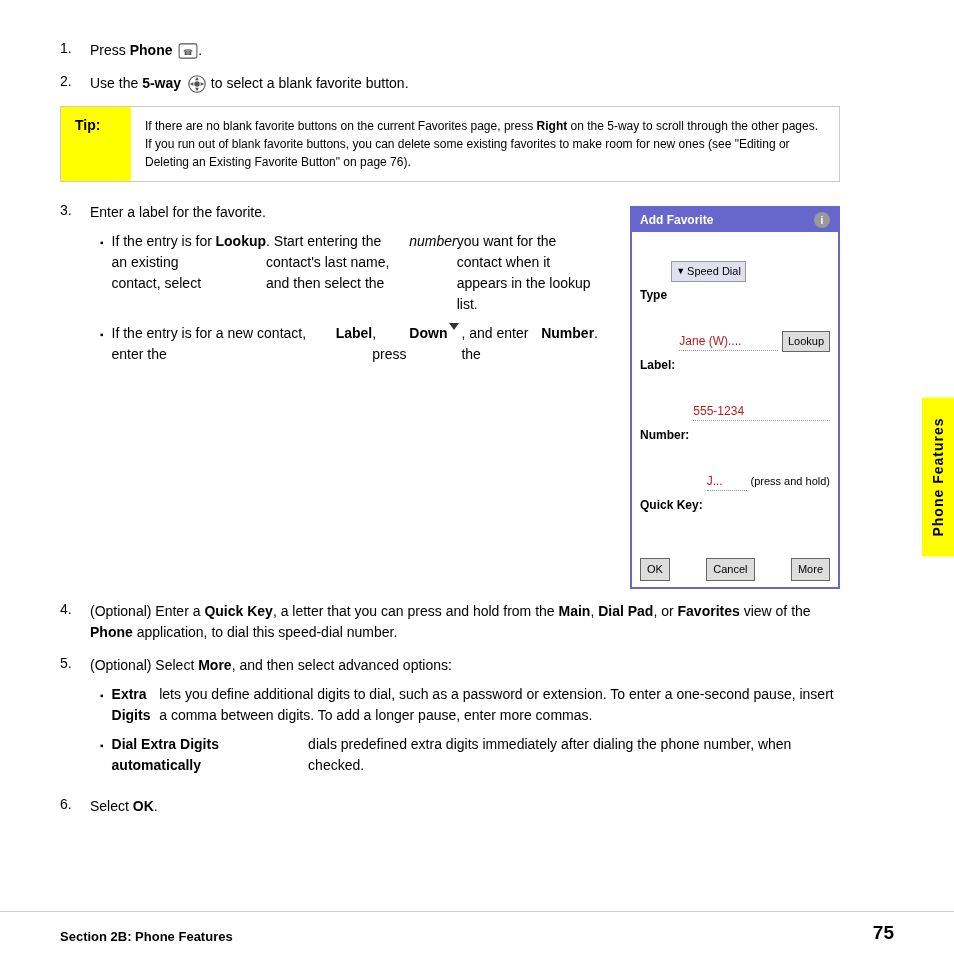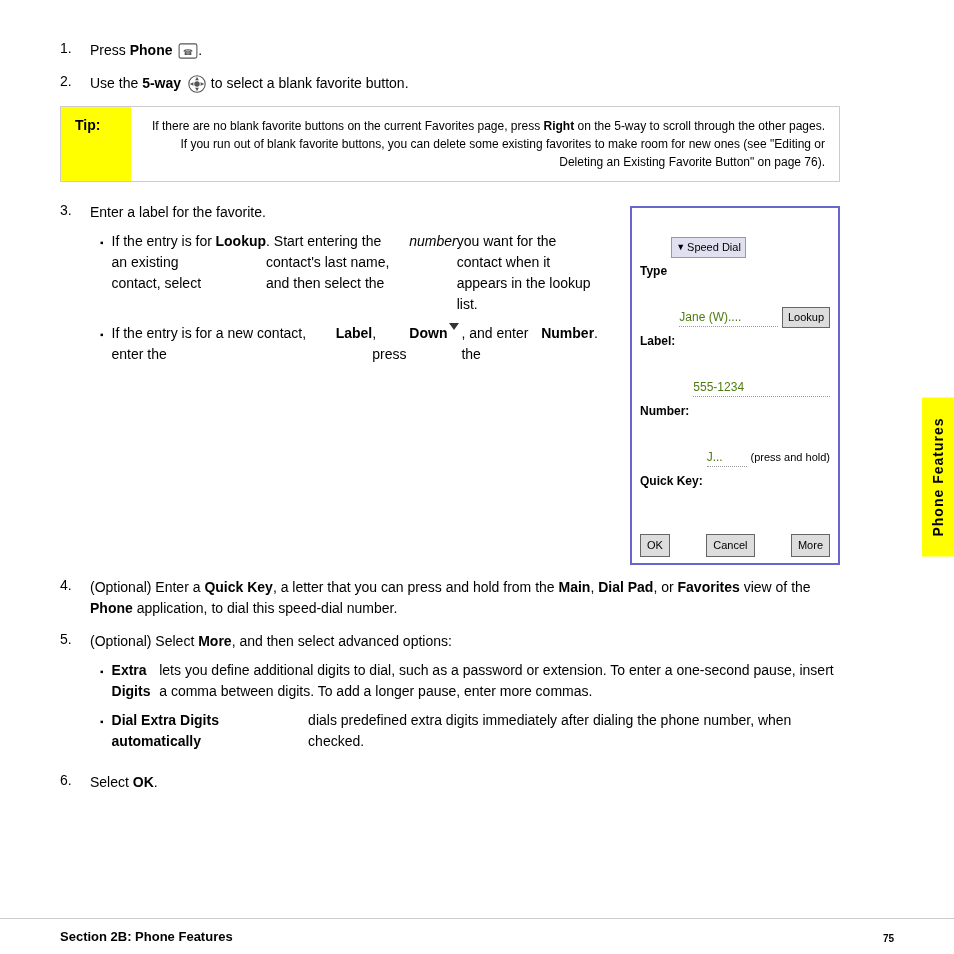--- a/index.html
+++ b/index.html
@@ -50,21 +50,20 @@
       display: inline-block;
       width: 20px;
       height: 20px;
       vertical-align: middle;
       margin-left: 2px;
     }
     .tip-box {
       display: flex;
       border: 1px solid #ccc;
       margin: 10px 0 20px 0;
-      text-align: right;
     }
     .tip-label {
       background: #ffff00;
       font-weight: bold;
       padding: 10px 14px;
       min-width: 70px;
       display: flex;
       align-items: flex-start;
       font-size: 14px;
     }
@@ -152,21 +151,21 @@
       font-size: 11px;
       display: flex;
       align-items: center;
       gap: 2px;
     }
     .type-arrow {
       font-size: 9px;
     }
     .dialog-value {
       font-size: 12px;
-      color: #4d7c0f;
+      color: #b91c1c;
       flex: 1;
       border-bottom: 1px dotted #999;
     }
     .lookup-btn {
       border: 1px solid #666;
       background: #ddd;
       padding: 1px 5px;
       font-size: 11px;
       margin-left: 4px;
     }
@@ -201,21 +200,21 @@
       justify-content: space-between;
       align-items: flex-end;
       padding: 10px 60px;
       border-top: 1px solid #ccc;
     }
     .footer-left {
       font-size: 13px;
       font-weight: bold;
     }
     .footer-right {
-      font-size: 10px;
+      font-size: 19px;
       font-weight: bold;
     }
     .side-tab {
       position: absolute;
       right: 0;
       top: 50%;
       transform: translateY(-50%);
       background: #ffff00;
       writing-mode: vertical-rl;
       transform: translateY(-50%) rotate(180deg);
@@ -279,20 +278,24 @@
             <li>
               If the entry is for an existing contact, select <strong>Lookup</strong>. Start entering the contact's last name, and then select the <em>number</em> you want for the contact when it appears in the lookup list.
             </li>
             <li>
               If the entry is for a new contact, enter the <strong>Label</strong>, press <strong>Down</strong> <span class="down-arrow"></span>, and enter the <strong>Number</strong>.
             </li>
           </ul>
         </div>
 
         <div class="add-favorite-dialog">
+          <div class="dialog-title-bar">
+            <span>Add Favorite</span>
+            <div class="dialog-info-icon">i</div>
+          </div>
           <div class="dialog-body">
             <div class="dialog-row">
               <span class="dialog-row-label">Type</span>
               <div class="type-dropdown">
                 <span class="type-arrow">▼</span>
                 <span>Speed Dial</span>
               </div>
             </div>
             <div class="dialog-row">
               <span class="dialog-row-label">Label:</span>

